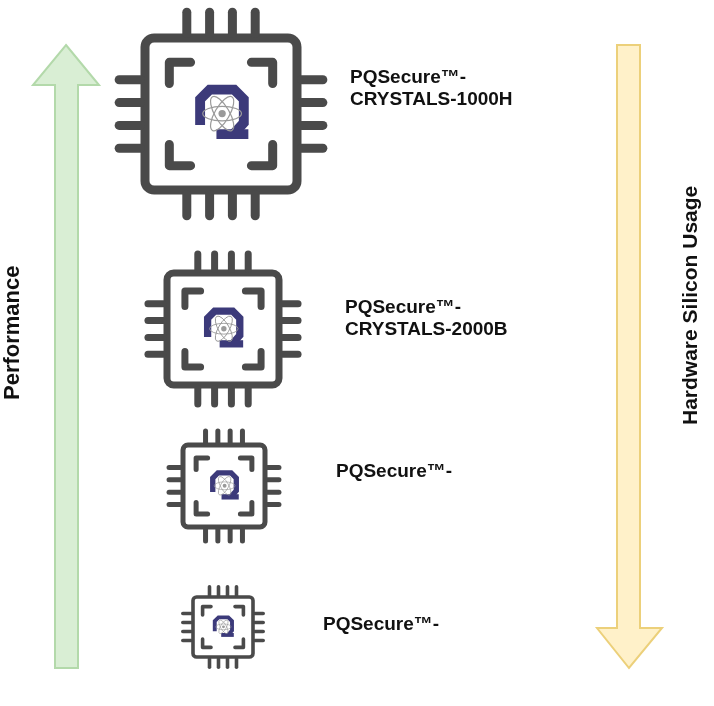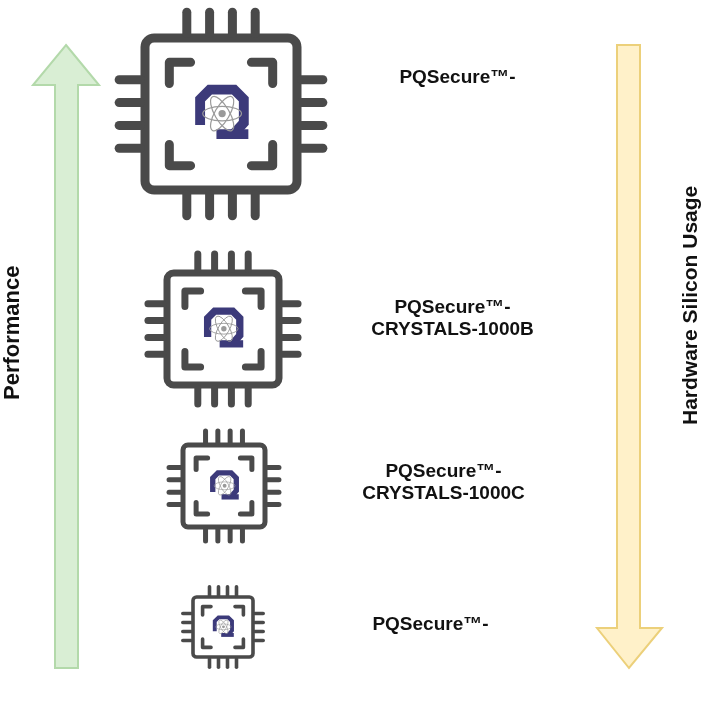--- a/index.html
+++ b/index.html
@@ -1,19 +1,19 @@
 <!DOCTYPE html>
 <html><head>
 <meta charset="utf-8">
 <style>
   html, body { margin: 0; padding: 0; background: #ffffff; }
   body { width: 714px; height: 706px; position: relative; overflow: hidden;
          font-family: "Liberation Sans", sans-serif; }
   svg.layer { position: absolute; left: 0; top: 0; }
-  .label { position: absolute; text-align: center; font-weight: bold; color: #111;
+  .label { position: absolute; font-weight: bold; color: #111;
            font-family: "Liberation Sans", sans-serif; line-height: 1.18; }
   .label div { white-space: nowrap; }
   .vtext { position: absolute; font-weight: bold; color: #111; white-space: nowrap;
            font-family: "Liberation Sans", sans-serif; transform-origin: center center; }
 </style>
 </head>
 <body>
 
 <svg class="layer" width="714" height="706">
   <polygon points="66,45 99,85 78,85 78,668 55,668 55,85 33,85" fill="#d9eed4" stroke="#b3d9aa" stroke-width="2" stroke-linejoin="miter"></polygon>
@@ -169,24 +169,24 @@
         <ellipse cx="223.45" cy="626.85" rx="7.6499999999999995" ry="2.88" transform="rotate(0 223.45 626.85)"></ellipse>
         <ellipse cx="223.45" cy="626.85" rx="7.6499999999999995" ry="2.88" transform="rotate(60 223.45 626.85)"></ellipse>
         <ellipse cx="223.45" cy="626.85" rx="7.6499999999999995" ry="2.88" transform="rotate(120 223.45 626.85)"></ellipse>
         <circle cx="223.45" cy="626.85" r="1.44" fill="#9a9a9a" stroke="none"></circle>
       </g>
     </g>
   </svg>
 
 <div class="label" style="left:350px; top:66px; width:215px; font-size:19px;">
   <div>PQSecure™-</div>
+  <div>CRYSTALS-1000H</div>
 </div>
 <div class="label" style="left:345px; top:296px; width:215px; font-size:19px;">
   <div>PQSecure™-</div>
-  <div>CRYSTALS-1000B</div>
+  <div>CRYSTALS-2000B</div>
 </div>
 <div class="label" style="left:336px; top:460px; width:215px; font-size:19px;">
   <div>PQSecure™-</div>
-  <div>CRYSTALS-1000C</div>
 </div>
 <div class="label" style="left:323px; top:613px; width:215px; font-size:19px;">
   <div>PQSecure™-</div>
 </div>
 
 </body></html>

